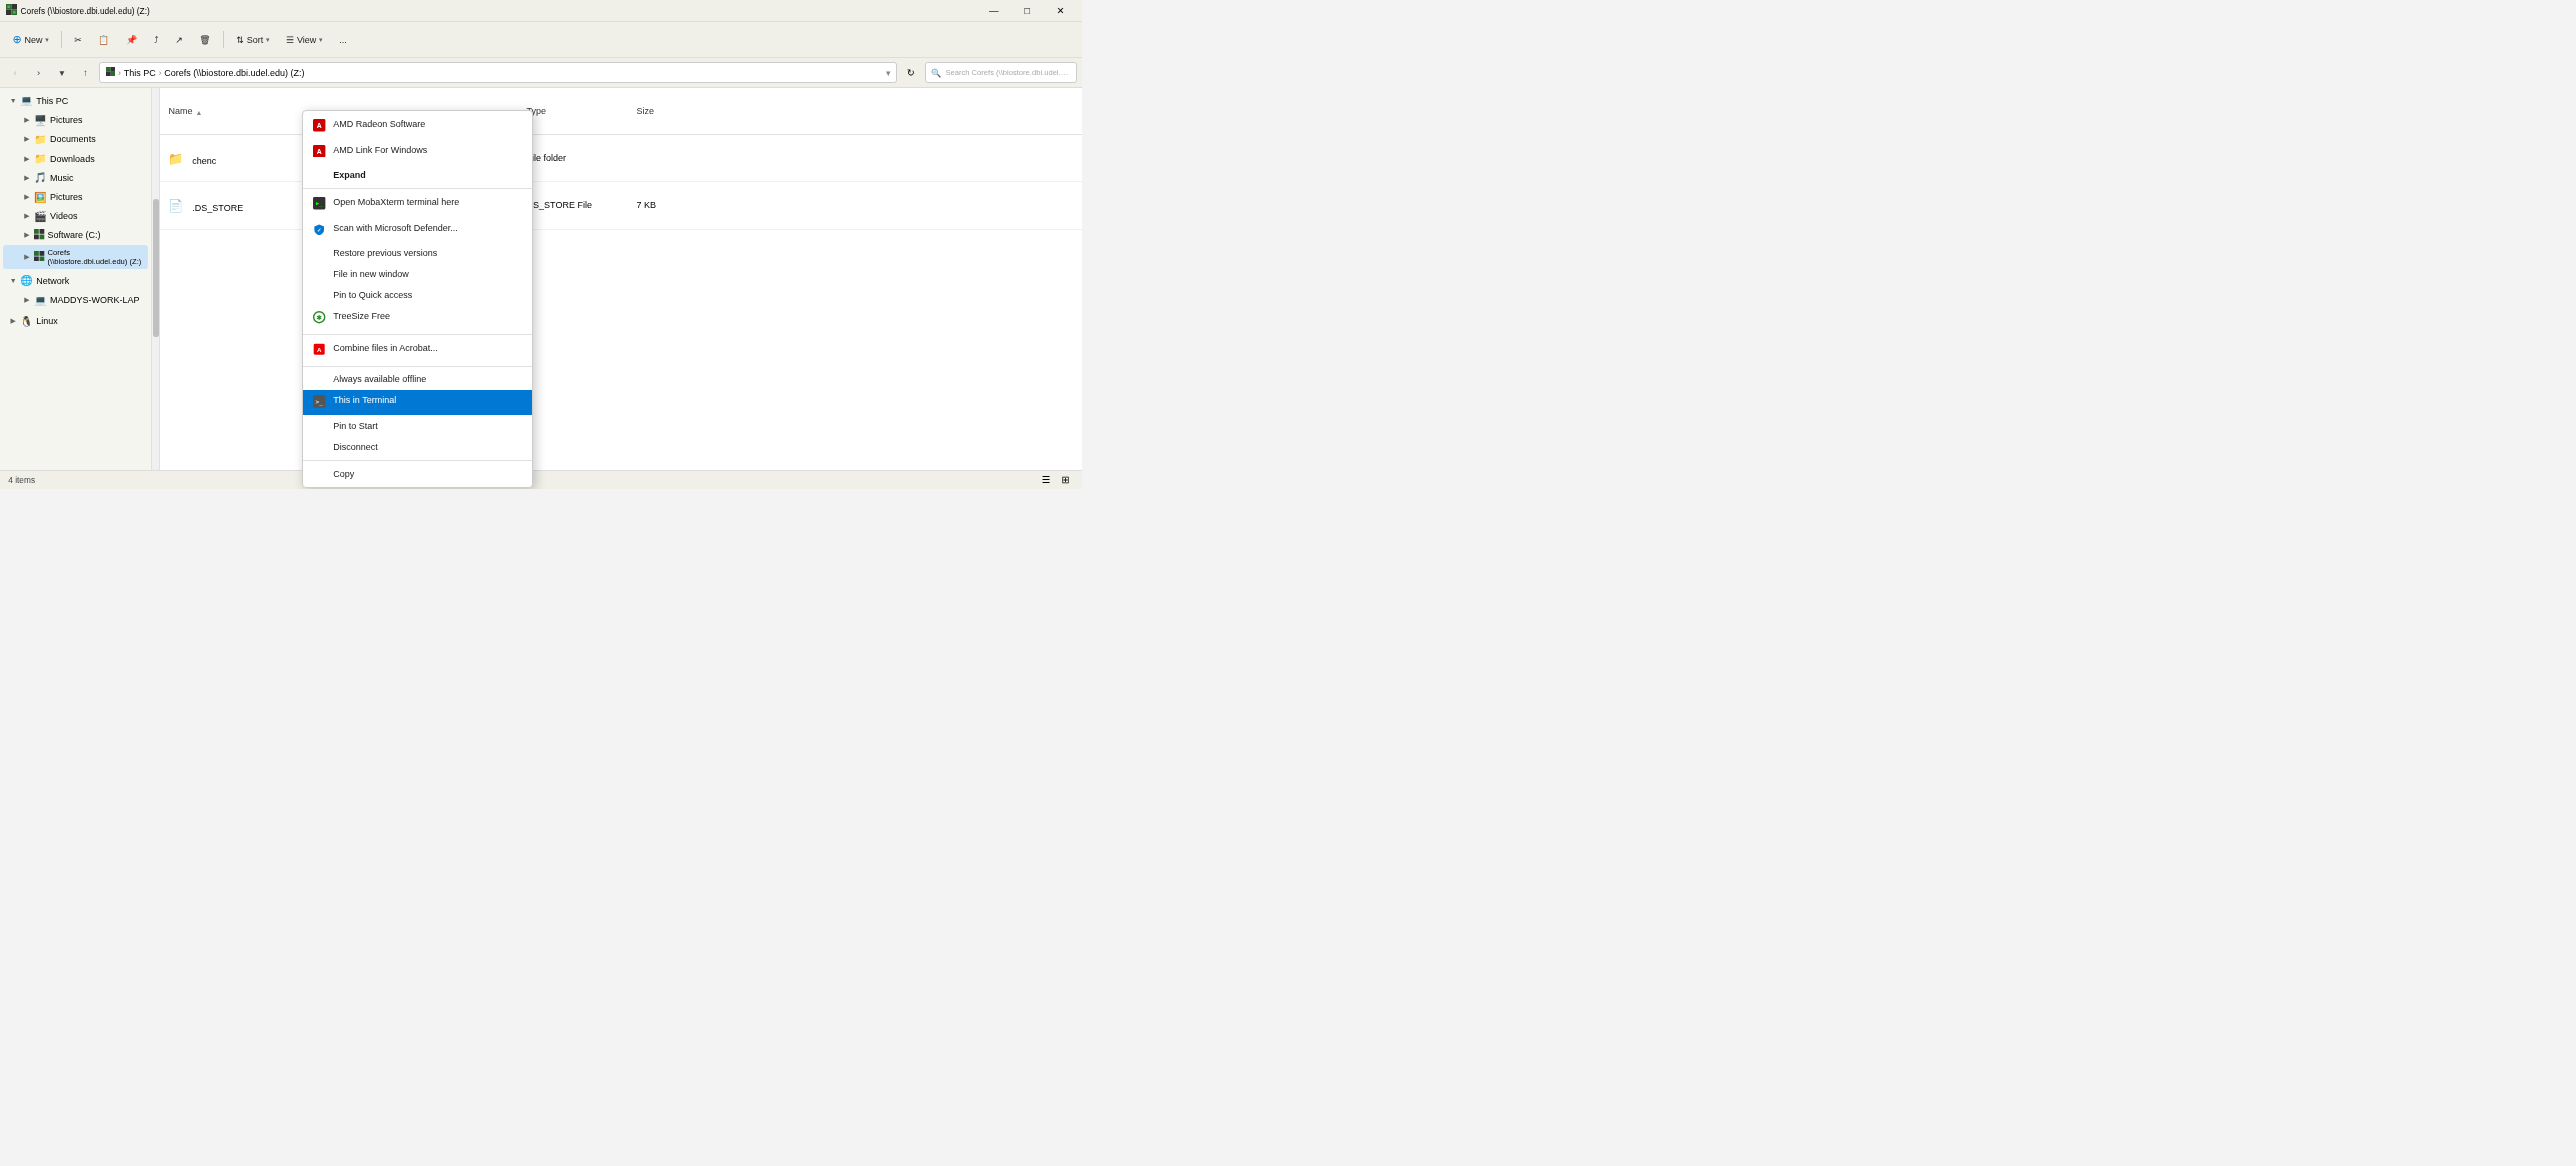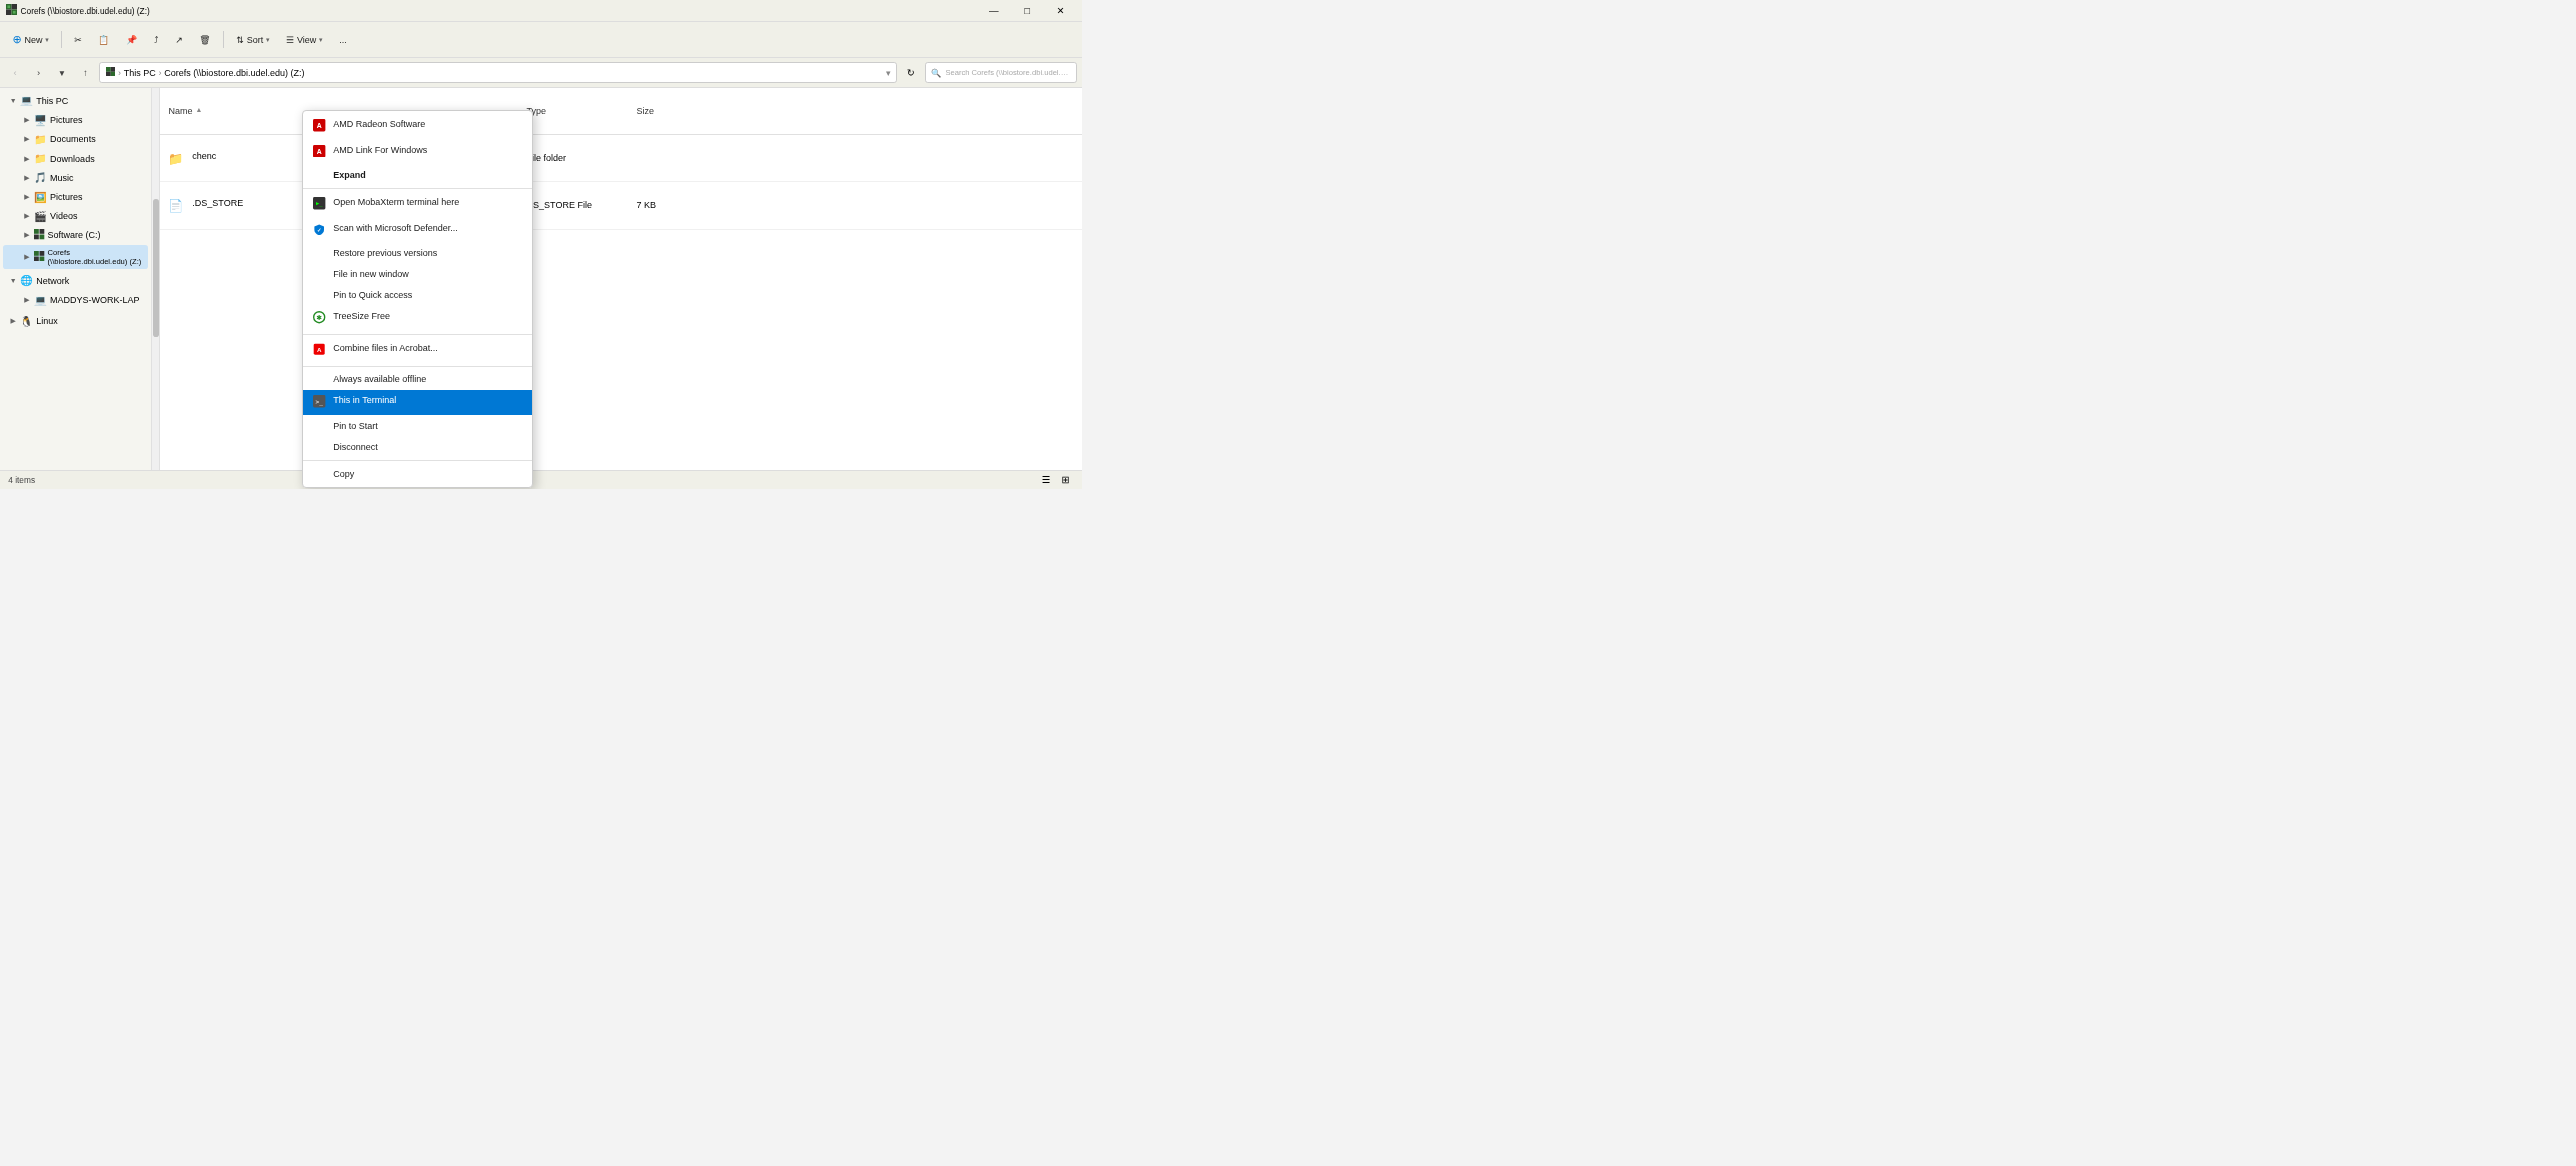--- a/index.html
+++ b/index.html
@@ -169,21 +169,21 @@
     }
     .file-list-header {
       display: flex;
       align-items: center;
       padding: 4.1px 8.3px;
       border-bottom: 0.7px solid #e0e0e0;
       background: white;
       font-size: 9px;
       color: #333;
     }
-    .col-name { width: 234px; display: flex; align-items: flex-start; gap: 2.8px; }
+    .col-name { width: 234px; display: flex; align-items: flex-end; gap: 2.8px; }
     .col-date { width: 124px; margin-top: 28px; }
     .col-type { width: 110px; }
     .col-size { width: 69px; }
     .sort-arrow { font-size: 6.9px; color: #888; }
     .file-row {
       display: flex;
       align-items: center;
       padding: 4.1px 8.3px;
       border-bottom: 0.7px solid #f0f0f0;
       cursor: pointer;

